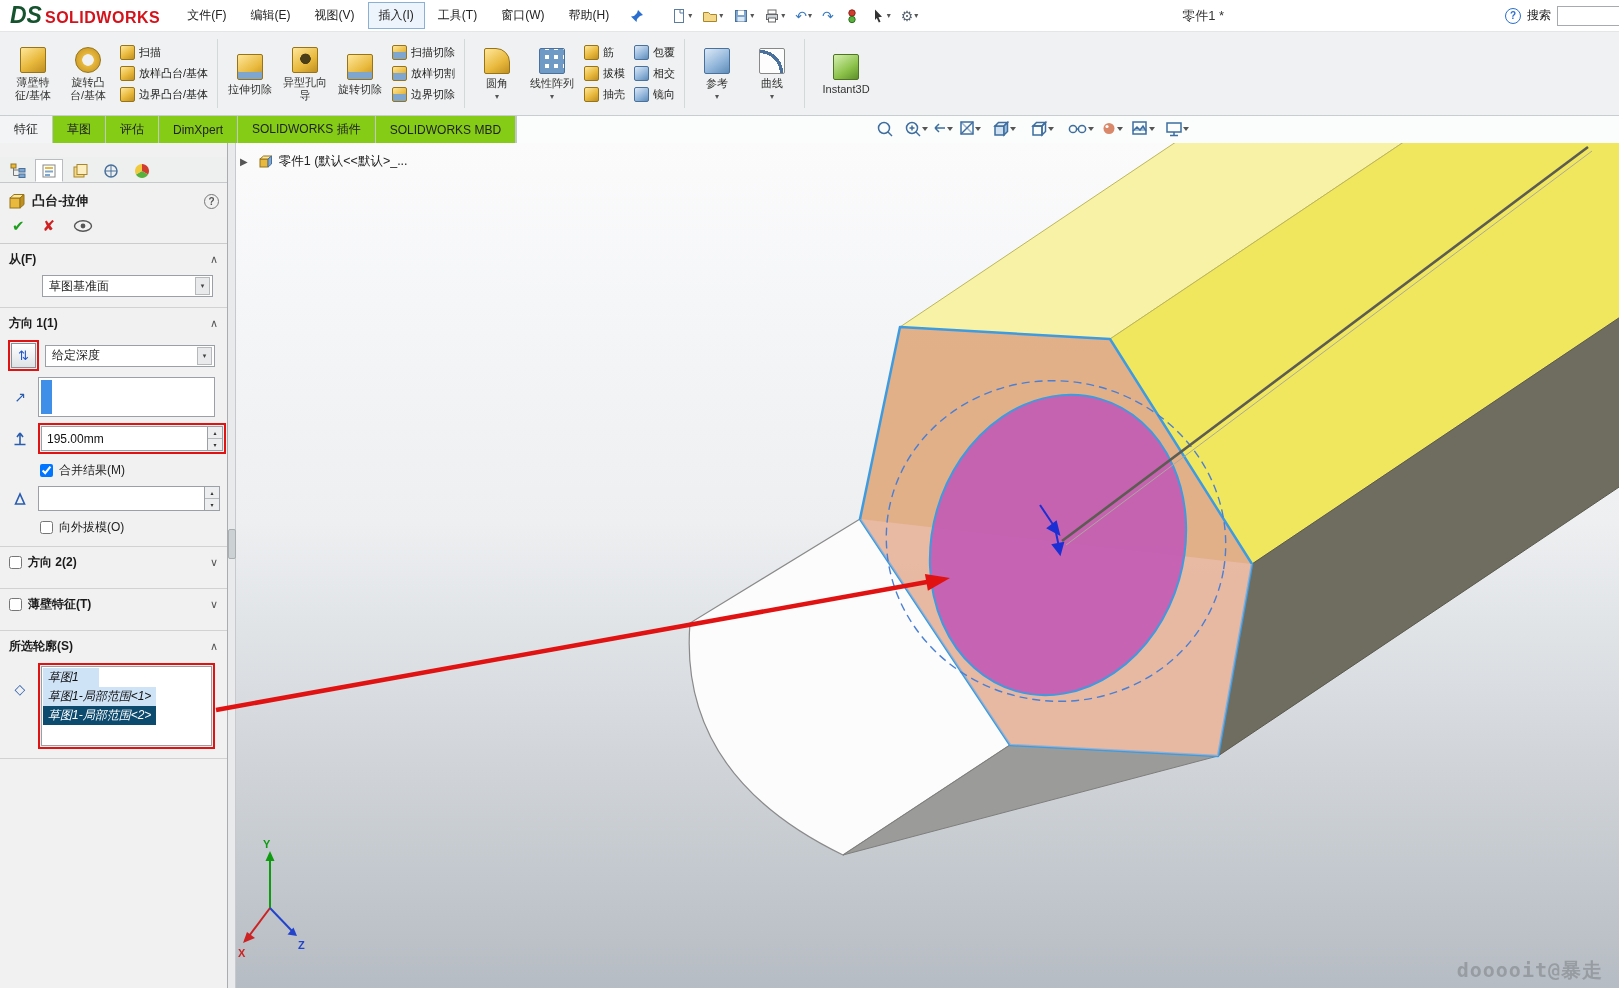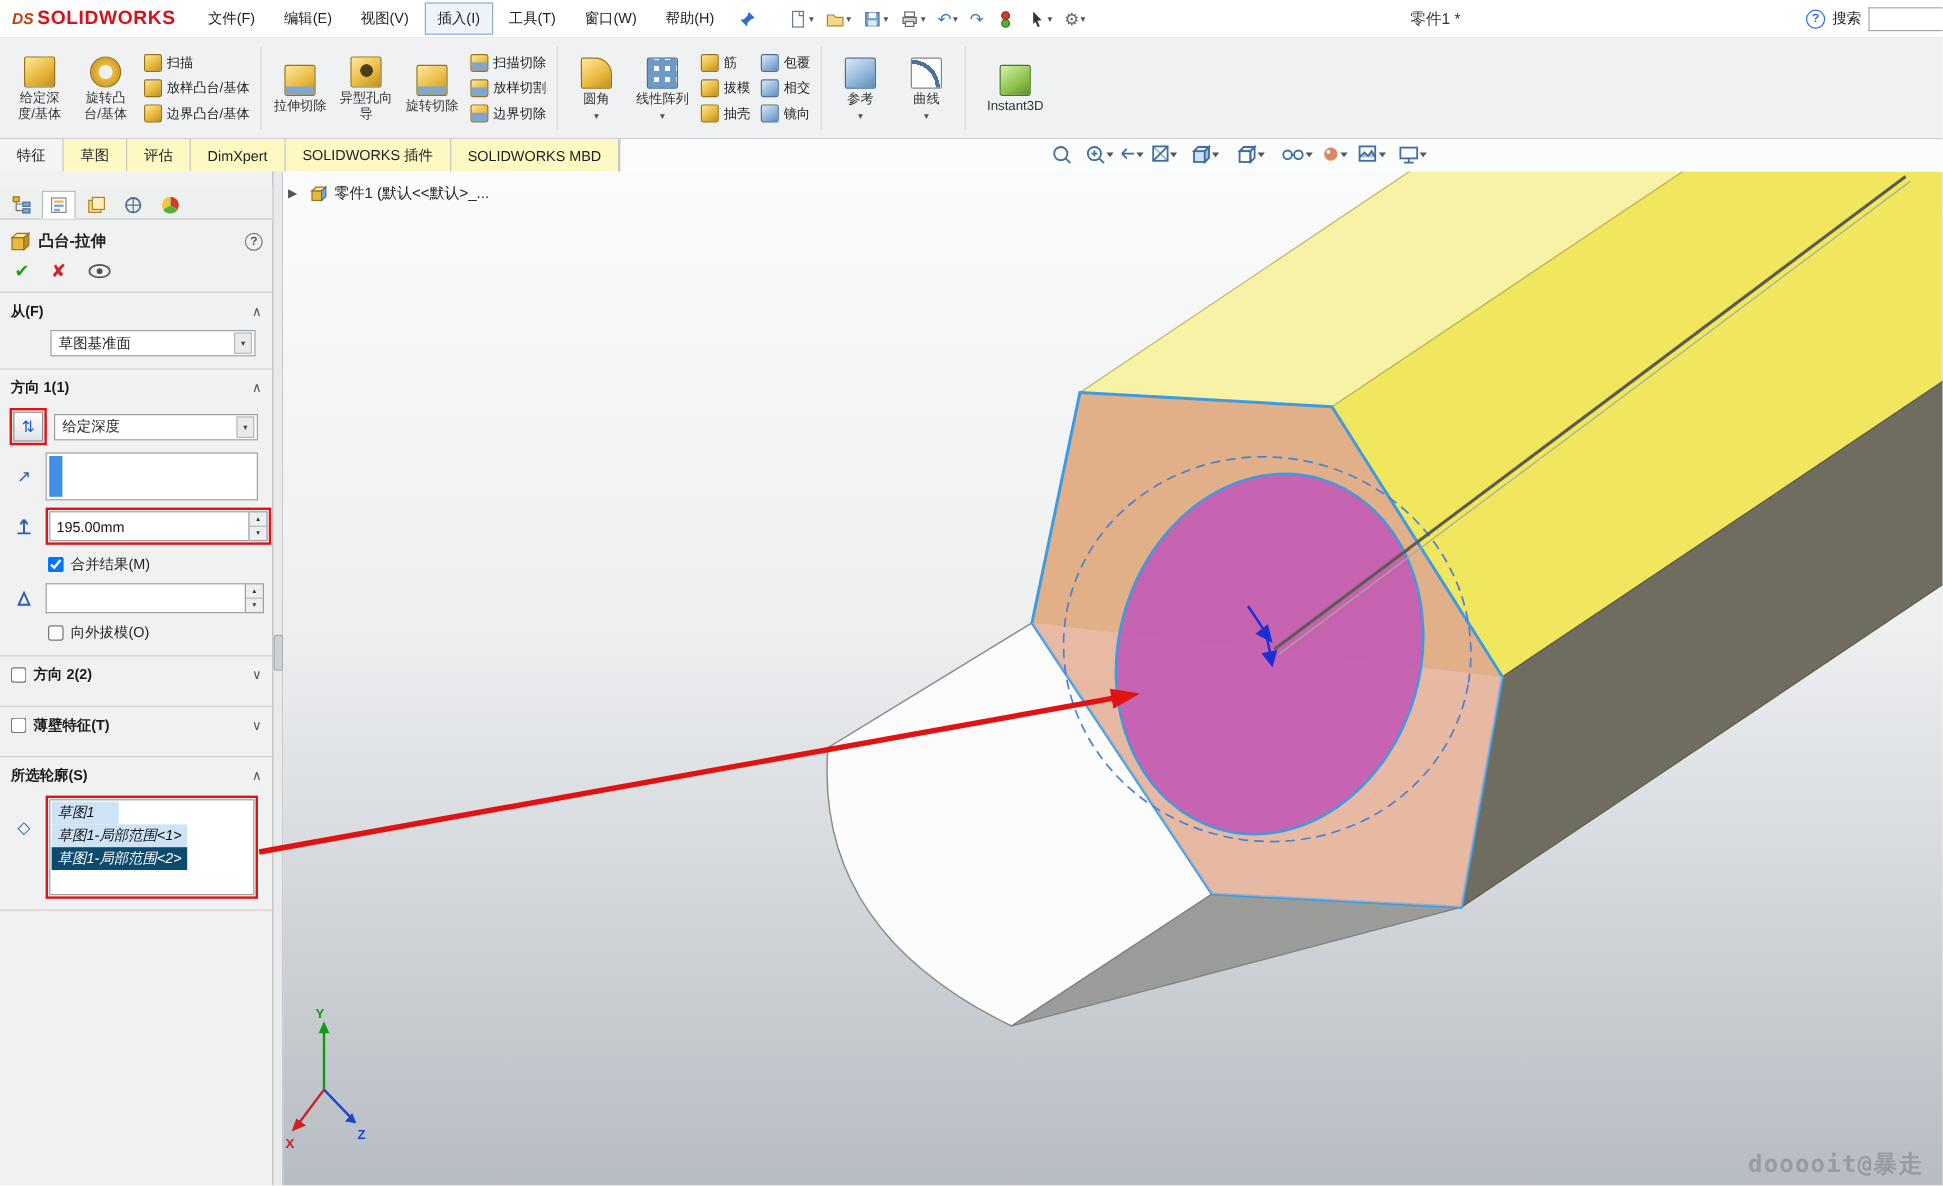--- a/index.html
+++ b/index.html
@@ -5,21 +5,21 @@
   * { box-sizing: border-box; }
   html,body { margin:0; padding:0; }
   body {
     width:1619px; height:988px; overflow:hidden; position:relative;
     font-family:"Liberation Sans","DejaVu Sans",sans-serif; font-size:12px; color:#222; background:#fff;
   }
 
   
   .menubar { height:32px; display:flex; align-items:center; background:#fff; border-bottom:1px solid #e3e5e7; padding:0 0; }
   .logo { display:flex; align-items:baseline; gap:3px; padding:0 16px 0 10px; white-space:nowrap; }
-  .logo-mark { color:#c2410c; font-weight:bold; font-style:italic; font-size:13px; }
+  .logo-mark { color:#14532d; font-weight:bold; font-style:italic; font-size:23px; }
   .logo-text { color:#d4121c; font-weight:bold; font-size:16px; letter-spacing:.5px; }
   .menus { display:flex; align-items:center; gap:2px; }
   .menu-item { padding:4px 10px; border:1px solid transparent; white-space:nowrap; cursor:default; }
   .menu-item.active { border-color:#8ab0d8; background:#eef4fb; }
   .pin { margin:0 10px; display:flex; align-items:center; }
   .qat { display:flex; align-items:center; gap:4px; margin-left:14px; }
   .qbtn { display:flex; align-items:center; gap:1px; padding:2px 3px; }
   .qglyph { font-size:14px; color:#3a7ac0; line-height:1; }
   .caret { font-size:8px; color:#555; line-height:1; }
   .spacer { flex:1; }
@@ -48,21 +48,21 @@
   .ic-fillet { background:linear-gradient(145deg,#ffe79a,#e8b93c 60%,#c08f22); border:1px solid #967417; border-top-right-radius:14px; }
   .ic-pattern { background-color:#fff; border:1px solid #4a719c;
     background-image:repeating-linear-gradient(90deg,#6f9ac6 0 5px,rgba(0,0,0,0) 5px 9px),
                      repeating-linear-gradient(0deg,#6f9ac6 0 5px,rgba(0,0,0,0) 5px 9px); }
   .ic-curve { background:#fdfdfd; border:1px solid #888;
     background-image:radial-gradient(circle at 0% 100%, rgba(0,0,0,0) 58%, #4a719c 58% 68%, rgba(0,0,0,0) 68%); }
   .ic-green { background:linear-gradient(145deg,#d6f0b0,#8cc24a 60%,#5e8f2a); border:1px solid #4d7522; }
 
   
   .tabrow { height:27px; background:#fbfcfc; position:relative; }
-  .tabstrip { display:inline-flex; height:100%; background:#fef9c3; align-items:stretch; border-right:1px solid #c3c7ca; }
+  .tabstrip { display:inline-flex; height:100%; background:#84cc16; align-items:stretch; border-right:1px solid #c3c7ca; }
   .tab { padding:0 14px; display:flex; align-items:center; border-right:1px solid #c3c7ca; color:#222; white-space:nowrap; cursor:default; }
   .tab.active { background:#f2f4f5; }
   .hud { position:absolute; left:875px; top:2px; height:24px; }
 
   
   .main { display:flex; height:845px; }
   .panel { width:228px; min-width:228px; background:#f1f1f1; border-right:1px solid #a9adb0; position:relative; font-size:12px; }
   .splitter { width:8px; background:#e8eaec; border-right:1px solid #c7cacc; position:relative; }
   .grip { position:absolute; top:386px; left:0px; width:8px; height:30px; background:#ccd1d4; border:1px solid #a9aeb1; border-radius:2px; }
   .viewport { flex:1; position:relative; overflow:hidden;
@@ -196,21 +196,21 @@
     <span class="q-circle">?</span>
     <span>搜索</span>
     <span class="search-box"></span>
   </div>
 </div>
 
 <div class="ribbon">
   <div class="rgroup">
     <div class="rbig">
       <span class="ri ic-gold"></span>
-      <span class="lbl">给定深度/基体</span>
+      <span class="lbl">薄壁特征/基体</span>
     </div>
     <div class="rbig">
       <span class="ri ic-ring"></span>
       <span class="lbl">旋转凸台/基体</span>
     </div>
     <div class="rsmallcol">
       <div class="rsmall">
         <span class="ri-s ic-gold"></span>
         <span>扫描</span>
       </div>

